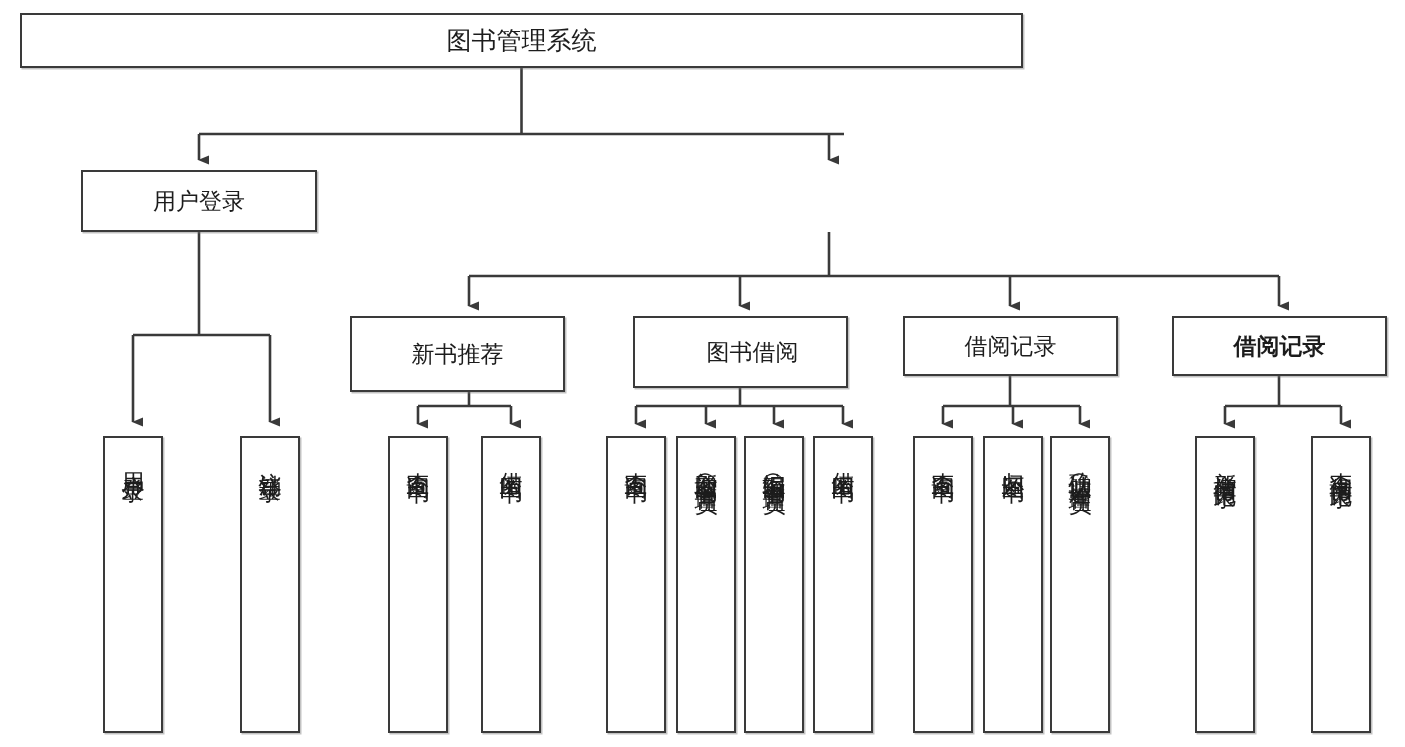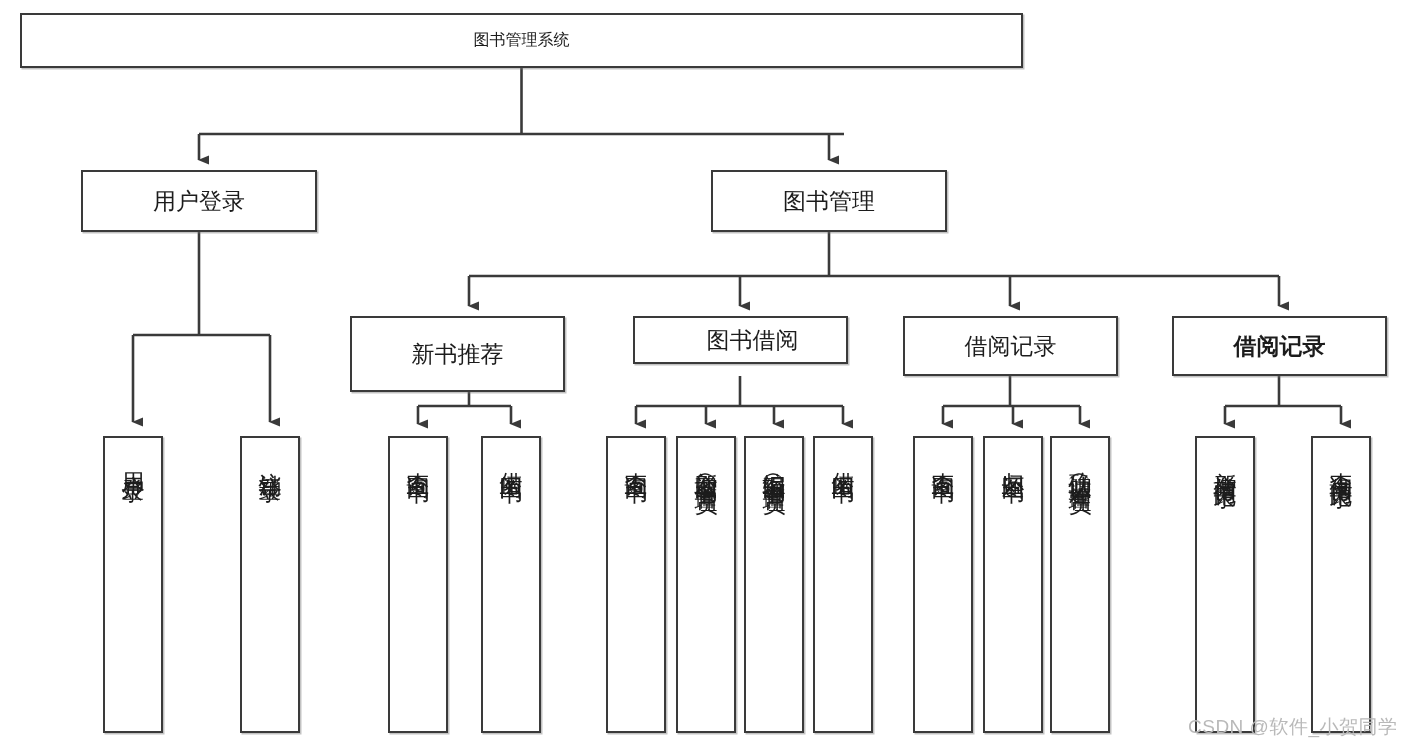--- a/index.html
+++ b/index.html
@@ -38,21 +38,21 @@
   .node .label {
     color: #1c1c1c;
     text-align: center;
     line-height: 1.15;
     white-space: nowrap;
   }
   .node.horiz .label {
     font-size: 23px;
   }
   .node.root .label {
-    font-size: 16px;
+    font-size: 25px;
   }
   .node.vert {
     align-items: flex-start;
     padding-top: 16px;
   }
   .node.vert .label {
     writing-mode: vertical-rl;
     text-orientation: upright;
     font-size: 23px;
     letter-spacing: 3px;
@@ -124,28 +124,25 @@
     </g>
   </svg>
 
   <div class="node root horiz" style="left:20px; top:13px; width:1003px; height:55px;">
     <span class="label">图书管理系统</span>
   </div>
 
   <div class="node horiz" style="left:81px; top:170px; width:236px; height:62px;">
     <span class="label">用户登录</span>
   </div>
-  <div class="node horiz" style="left:711px; top:170px; width:236px; height:62px;">
-    <span class="label">图书管理</span>
-  </div>
 
   <div class="node horiz" style="left:350px; top:316px; width:215px; height:76px;">
     <span class="label">新书推荐</span>
   </div>
-  <div class="node horiz" style="left:633px; top:316px; width:215px; height:48px;padding-left:24px;">
+  <div class="node horiz" style="left:633px; top:316px; width:215px; height:72px;padding-left:24px;">
     <span class="label">图书借阅</span>
   </div>
   <div class="node horiz" style="left:903px; top:316px; width:215px; height:60px;">
     <span class="label">借阅记录</span>
   </div>
   <div class="node horiz" style="left:1172px; top:316px; width:215px; height:60px;font-weight:bold;">
     <span class="label">借阅记录</span>
   </div>
 
   <div class="node vert" style="left:103px; top:436px; width:60px; height:297px;">
@@ -185,15 +182,14 @@
     <span class="label">确认归还（管理员）</span>
   </div>
 
   <div class="node vert" style="left:1195px; top:436px; width:60px; height:297px;">
     <span class="label">新增借阅记录</span>
   </div>
   <div class="node vert" style="left:1311px; top:436px; width:60px; height:297px;">
     <span class="label">查询借阅记录</span>
   </div>
 
-  <div class="watermark">CSDN @软件_小贺同学</div>
 
 </div>
 
 </body></html>

